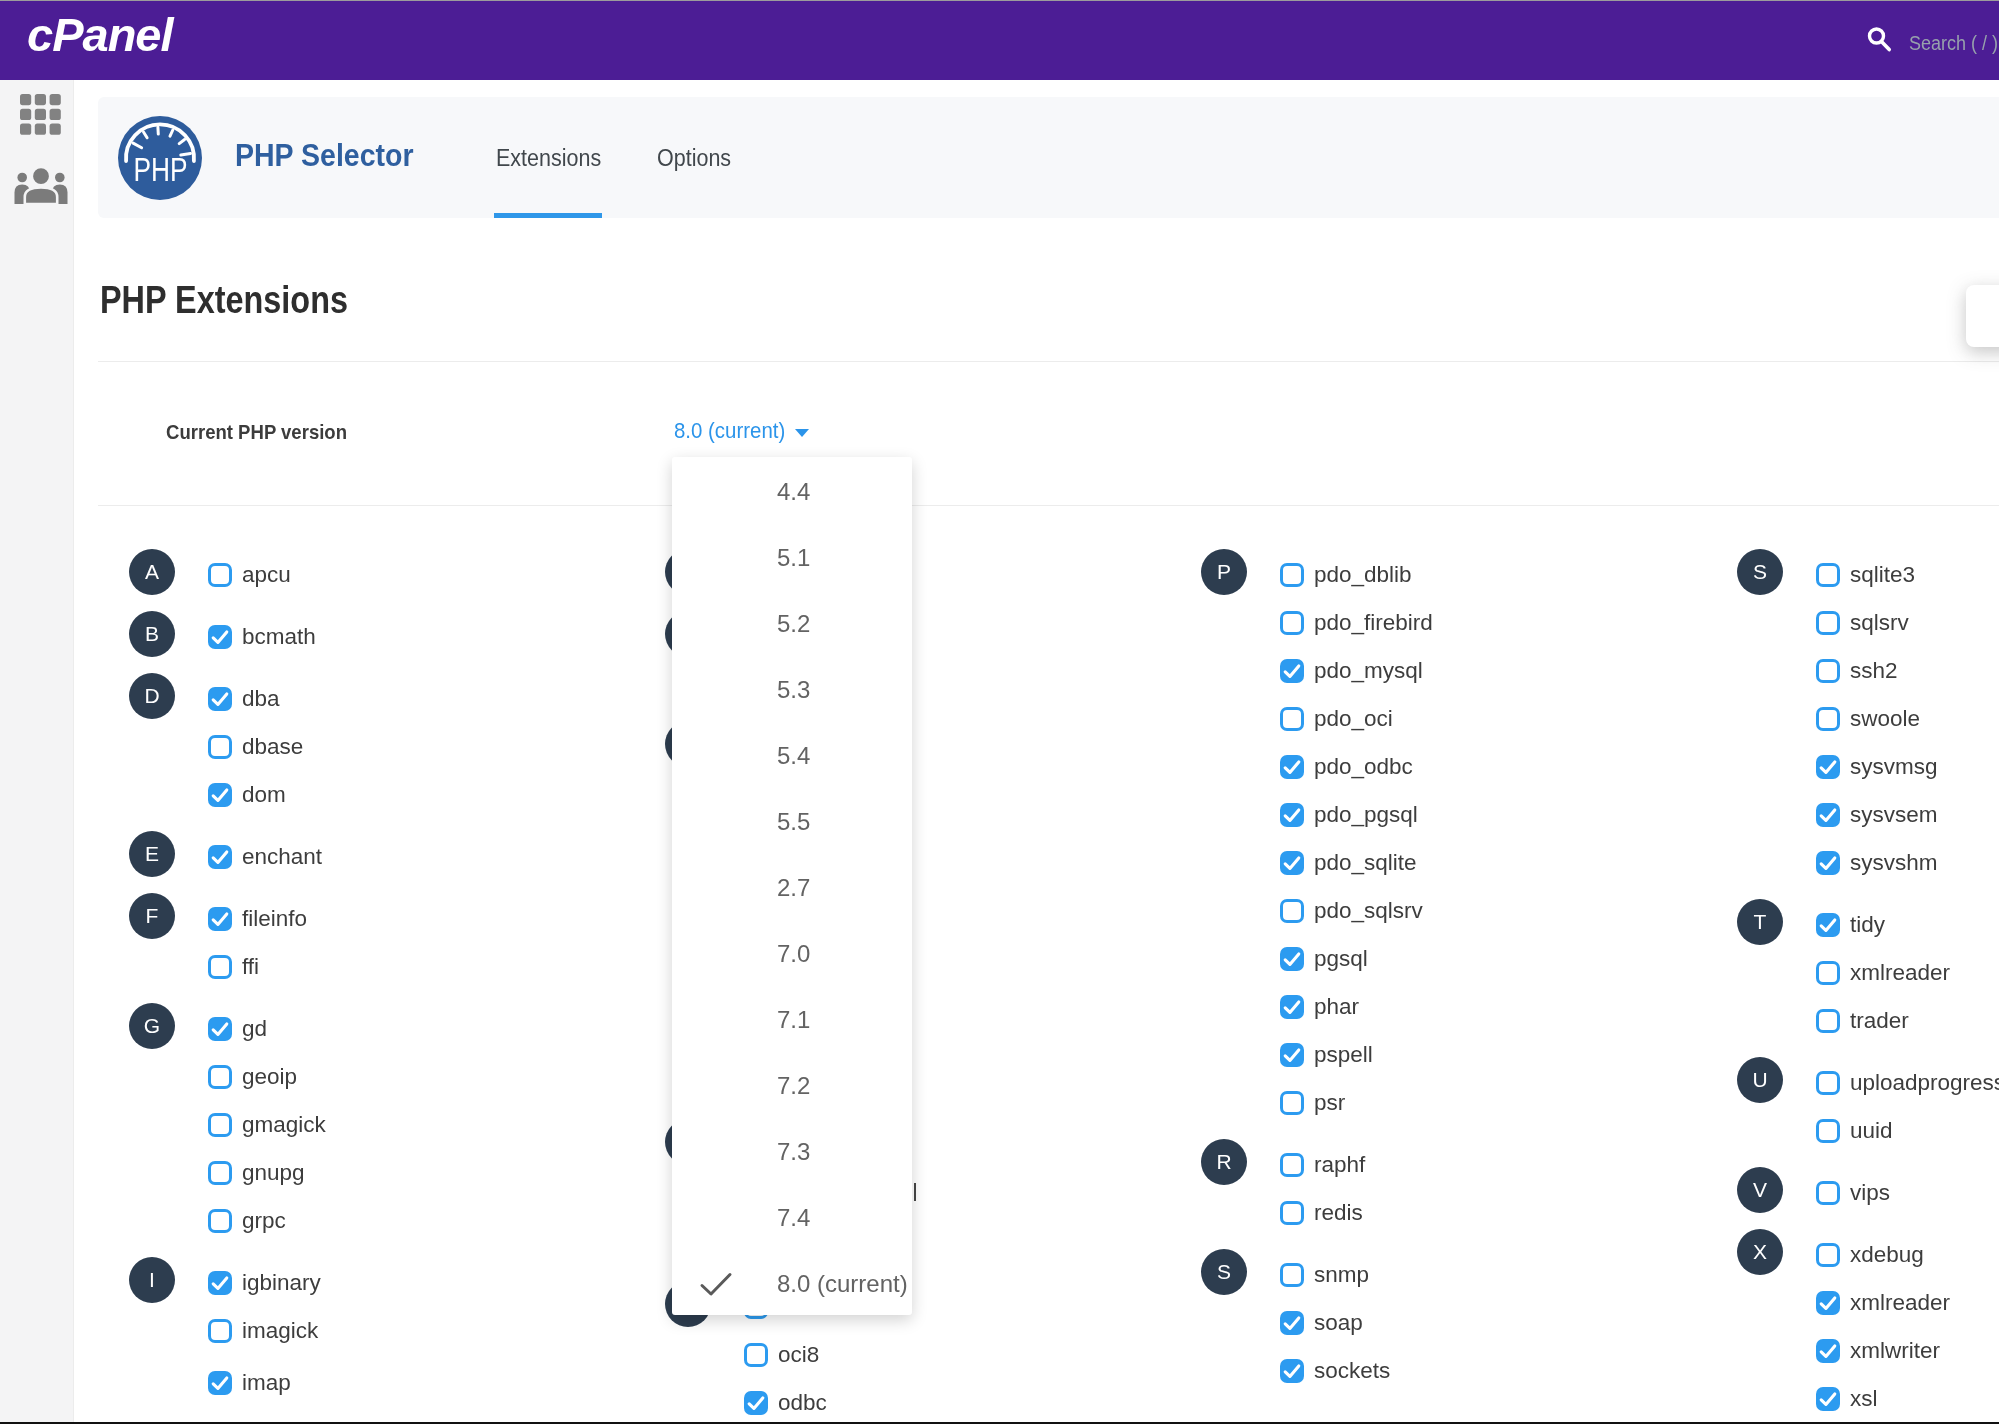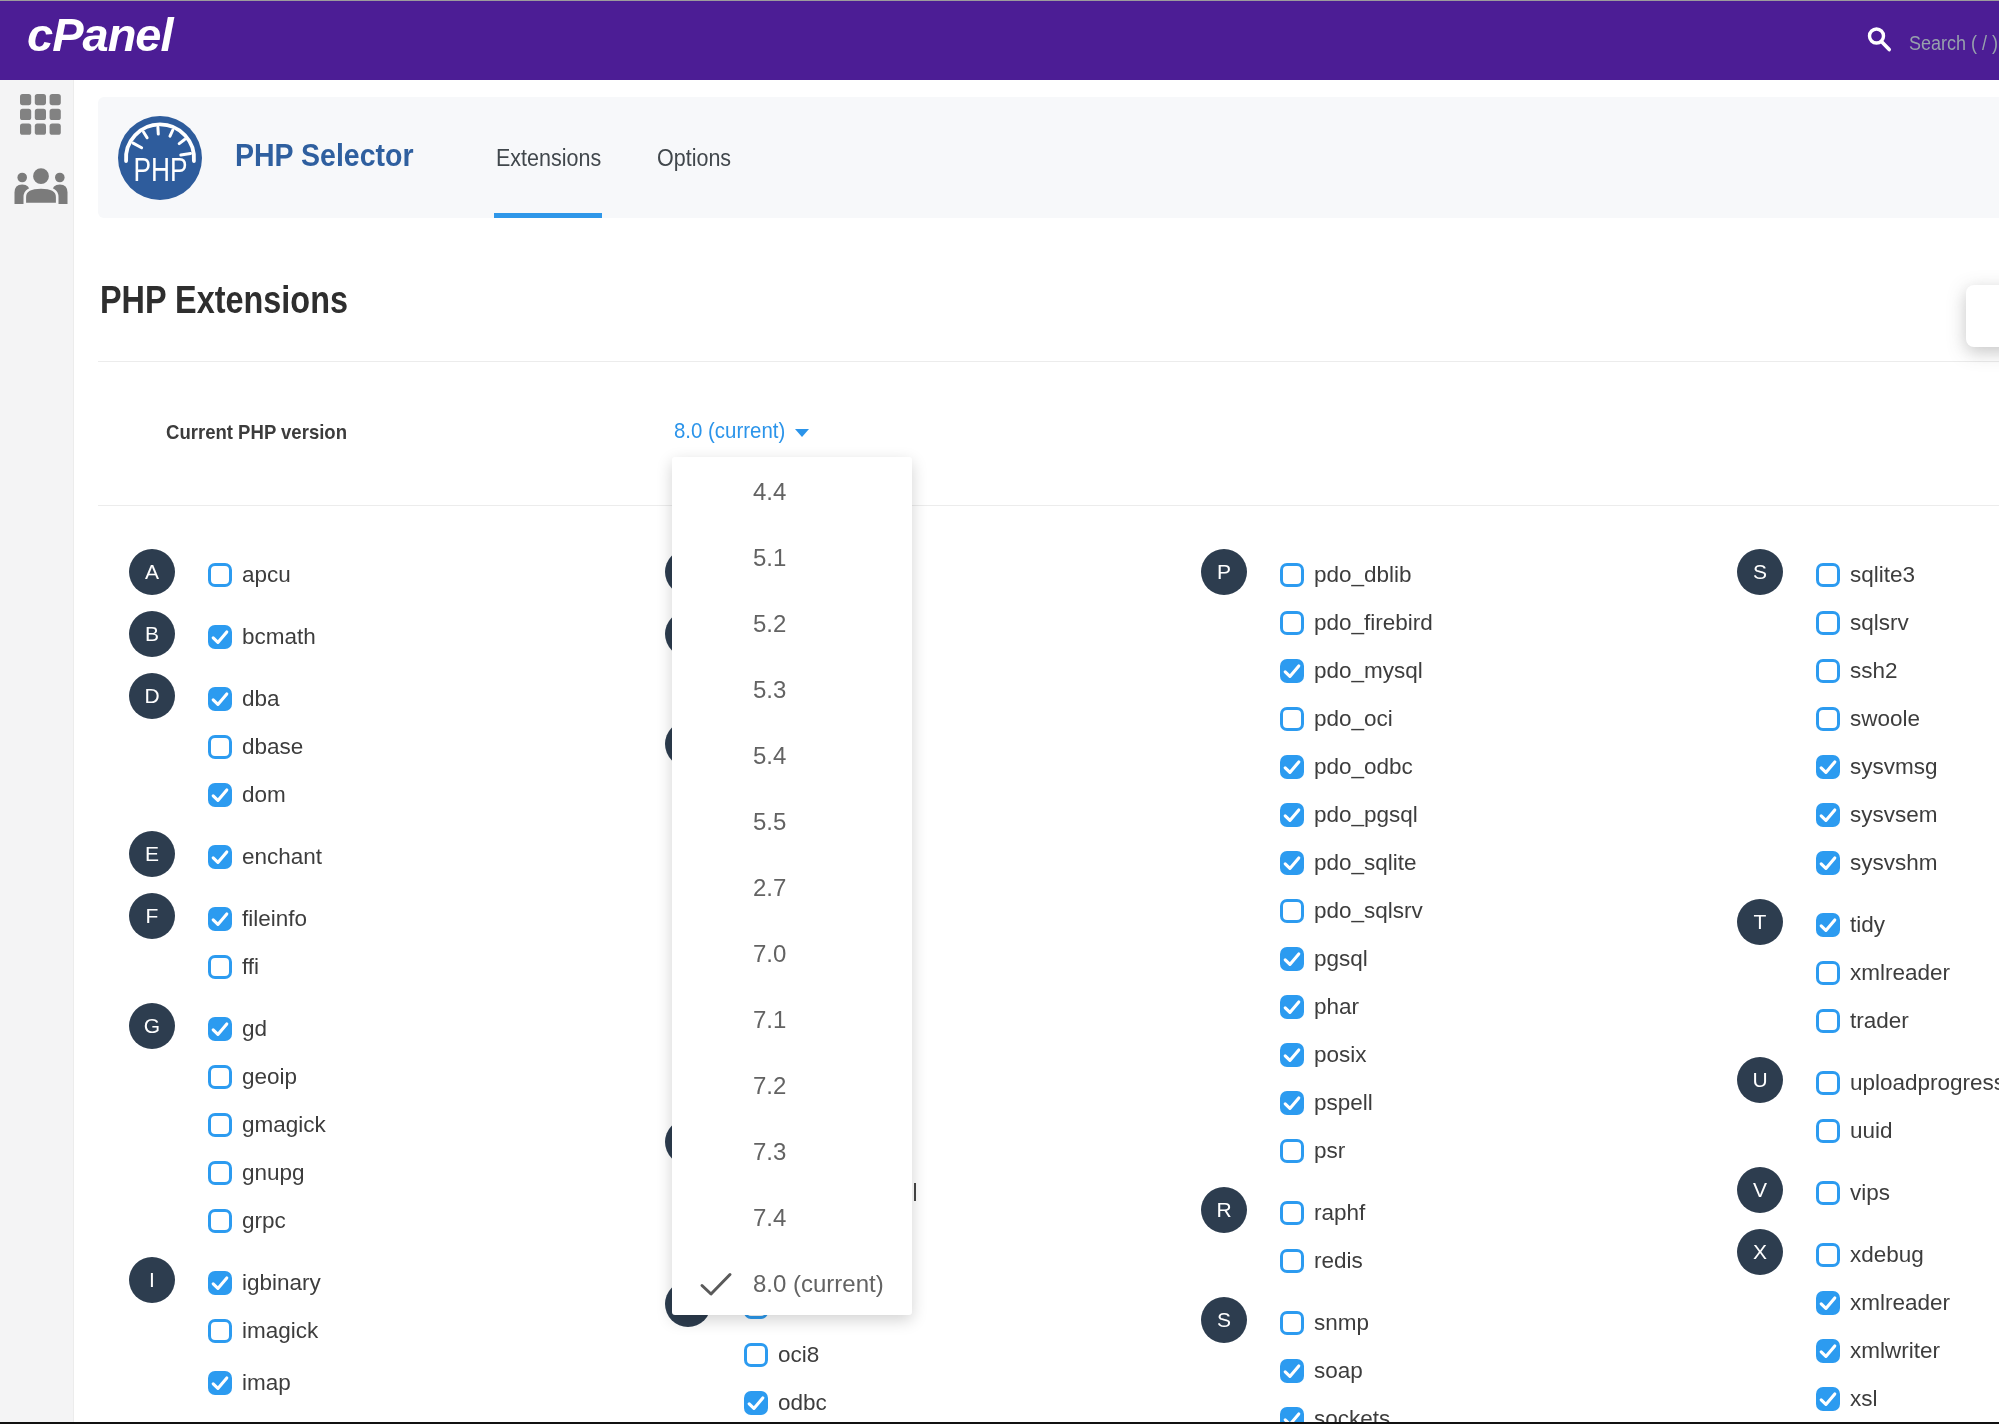--- a/index.html
+++ b/index.html
@@ -35,21 +35,21 @@
 .bdg{position:absolute;left:0;top:-2.5px;width:46px;height:46px;border-radius:50%;background:#2d3d4f;
  color:#fff;font-size:21px;text-align:center;line-height:46px}
 .row{height:48px;display:flex;align-items:center;padding-left:79px}
 .cb{width:24px;height:24px;border:3px solid #2c9bf0;border-radius:7px;background:#fff;flex:none}
 .cb.on{border:none;background:#2c9bf0}
 .cb.on svg{display:block}
 .lbl{margin-left:10px;font-size:22.5px;color:#3d3d3d;white-space:nowrap}
 .stroke-l{position:absolute;left:913.5px;top:1183px;width:2.6px;height:18px;background:#474747}
 .dd{position:absolute;left:672px;top:457px;width:240px;height:858px;background:#fff;border-radius:3px;
  box-shadow:0 5px 16px rgba(0,0,0,.18)}
-.ddi{position:relative;height:66px;line-height:70px;padding-left:81px;font-size:24px;color:#636363;white-space:nowrap}
+.ddi{position:relative;height:66px;line-height:70px;padding-left:105px;font-size:24px;color:#636363;white-space:nowrap}
 .ddchk{position:absolute;left:27px;top:23px}
 .blackbar{position:absolute;left:0;top:1421.5px;width:1999px;height:2.5px;background:#111}
 </style></head>
 <body>
 <div class="topline"></div>
 <div class="navbar">
   <div class="cplogo">cPanel</div>
 
 <svg class="icon-search" width="26" height="27" viewBox="0 0 26 27">
  <circle cx="10.5" cy="10" r="7" fill="none" stroke="#fff" stroke-width="3.4"></circle>
@@ -402,28 +402,20 @@
           </svg>
         </span>
         <span class="lbl">phar</span>
       </div>
 <div class="row">
         <span class="cb on">
           <svg width="24" height="24" viewBox="0 0 24 24">
             <polyline points="5.2,12.8 9.9,17.4 18.8,6.9" fill="none" stroke="#fff" stroke-width="3.1" stroke-linecap="round" stroke-linejoin="round"></polyline>
           </svg>
         </span>
-        <span class="lbl">posix</span>
-      </div>
-<div class="row">
-        <span class="cb on">
-          <svg width="24" height="24" viewBox="0 0 24 24">
-            <polyline points="5.2,12.8 9.9,17.4 18.8,6.9" fill="none" stroke="#fff" stroke-width="3.1" stroke-linecap="round" stroke-linejoin="round"></polyline>
-          </svg>
-        </span>
         <span class="lbl">pspell</span>
       </div>
 <div class="row">
         <span class="cb"></span>
         <span class="lbl">psr</span>
       </div>
 </div>
 <div class="grp" style="">
 <span class="bdg">R</span>
 <div class="row">

